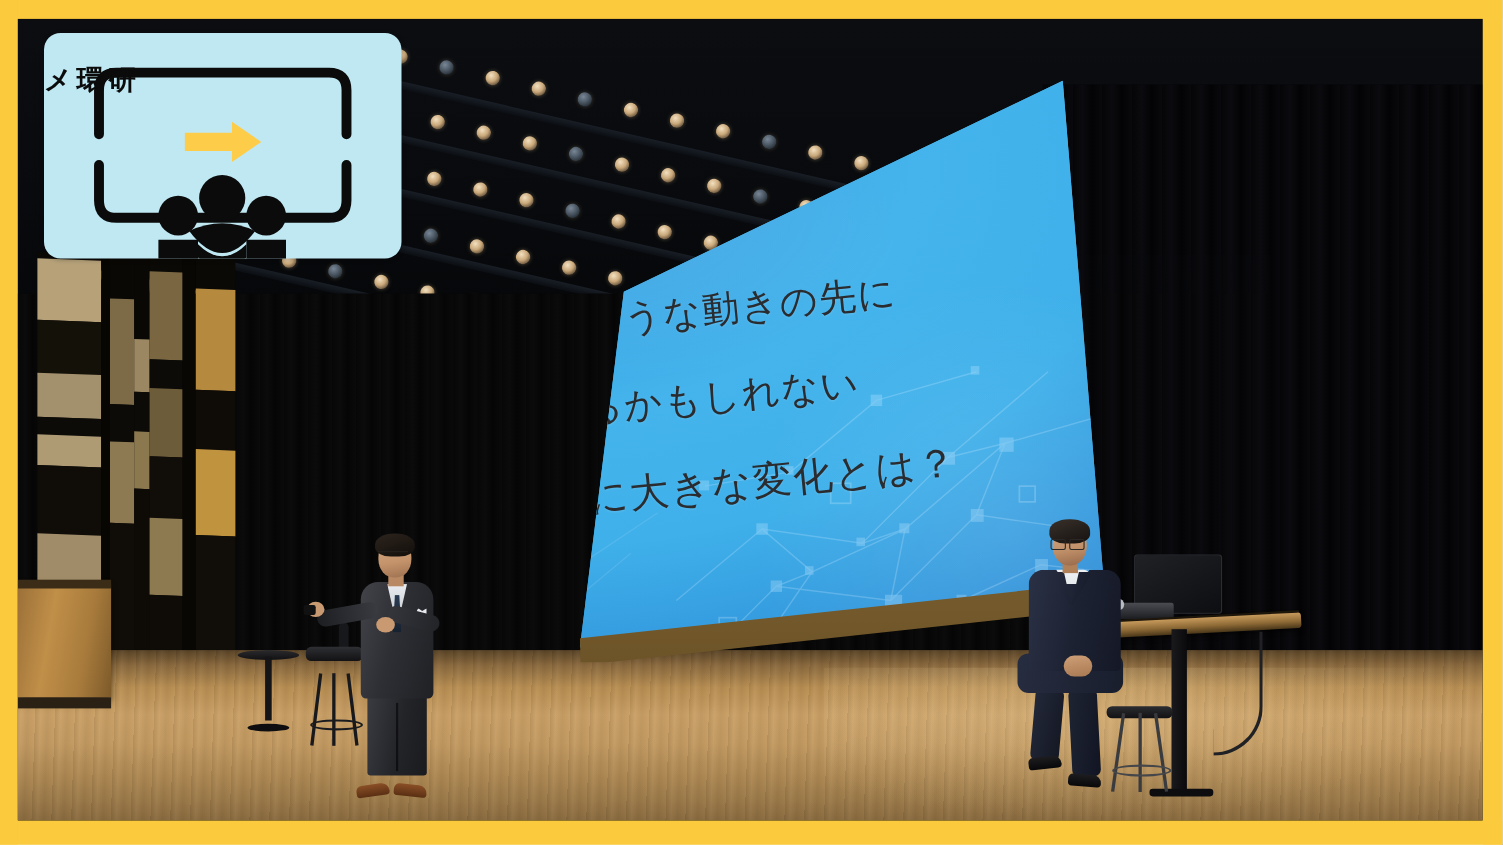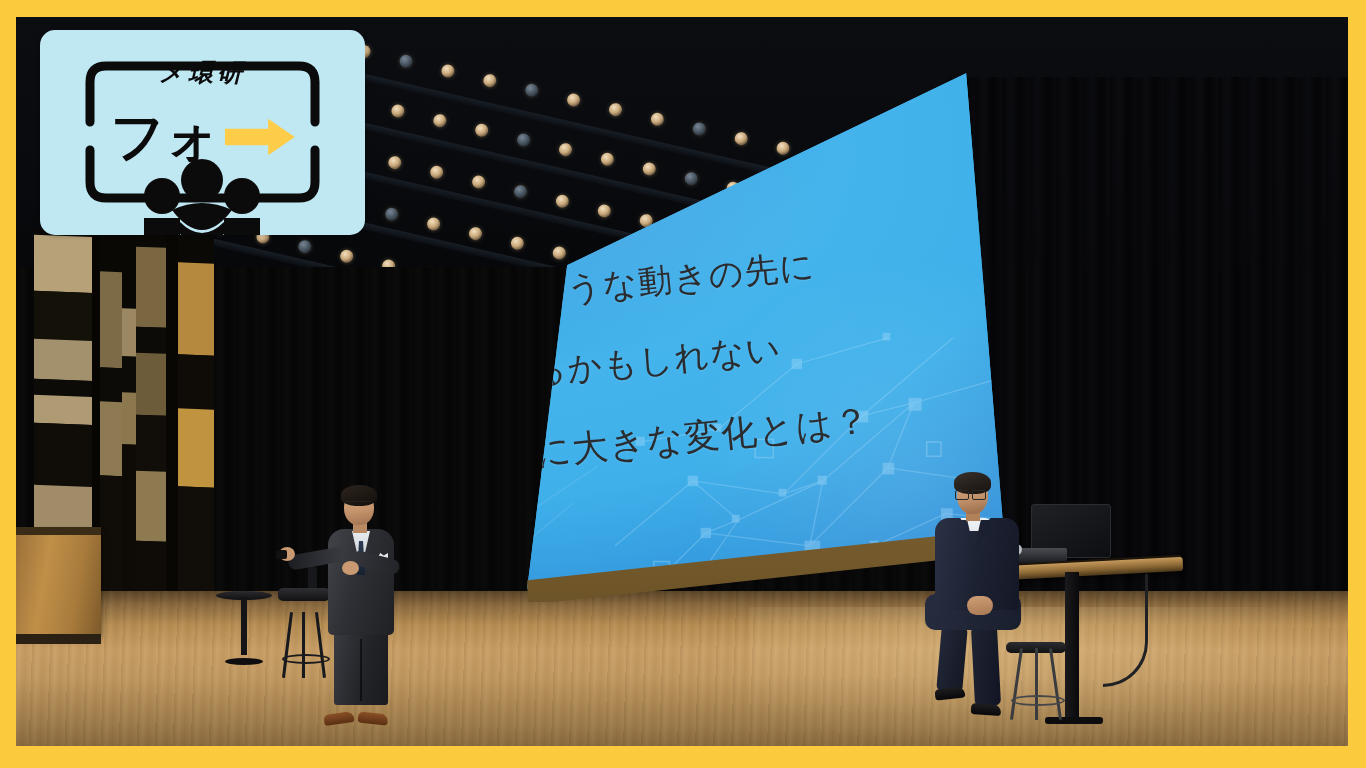--- a/index.html
+++ b/index.html
@@ -547,27 +547,25 @@
     width: 325px; height: 205px;
     background: #BFE8F3;
     border-radius: 15px;
     z-index: 50;
     box-shadow: 0 1px 4px rgba(0,0,0,.25);
   }
   .logo-inner { position: absolute; inset: 0; }
   .logo-menken {
     position: absolute;
     left: 0; right: 0; top: 26px;
-    text-align: center;
     font-family: "DejaVu Sans", sans-serif;
     font-size: 25px;
     font-weight: 700;
     color: #0b0b0b;
     letter-spacing: 4px;
-    font-style: italic;
   }
   .logo-main {
     position: absolute;
     left: 0; right: 0; top: 80px;
     display: flex;
     align-items: center;
     justify-content: center;
     gap: 6px;
   }
   .logo-word {
@@ -877,21 +875,20 @@
   <div class="logo">
     <div class="logo-inner">
       <svg viewBox="0 0 325 205" width="325" height="205" style="position:absolute;left:0;top:0;">
         <path d="M50 92 L50 52 Q50 36 66 36 L259 36 Q275 36 275 52 L275 92" fill="none" stroke="#0b0b0b" stroke-width="9" stroke-linecap="round"></path>
         <path d="M50 120 L50 152 Q50 168 66 168 L259 168 Q275 168 275 152 L275 120" fill="none" stroke="#0b0b0b" stroke-width="9" stroke-linecap="round"></path>
       </svg>
 
       <div class="logo-menken">メ環研</div>
 
       <div class="logo-main">
-        <span class="logo-word">フォ</span>
         <span class="logo-arrow"></span>
       </div>
 
       <svg viewBox="0 0 325 205" width="325" height="205" style="position:absolute;left:0;top:0;">
         <circle cx="162" cy="150" r="21" fill="#0b0b0b"></circle>
         <circle cx="122" cy="166" r="18" fill="#0b0b0b"></circle>
         <circle cx="202" cy="166" r="18" fill="#0b0b0b"></circle>
         <path d="M132 180 Q162 166 192 180 Q177 200 162 200 Q147 200 132 180 Z" fill="#0b0b0b"></path>
         <path d="M104 188 h36 v22 h-36 z" fill="#0b0b0b"></path>
         <path d="M184 188 h36 v22 h-36 z" fill="#0b0b0b"></path>

